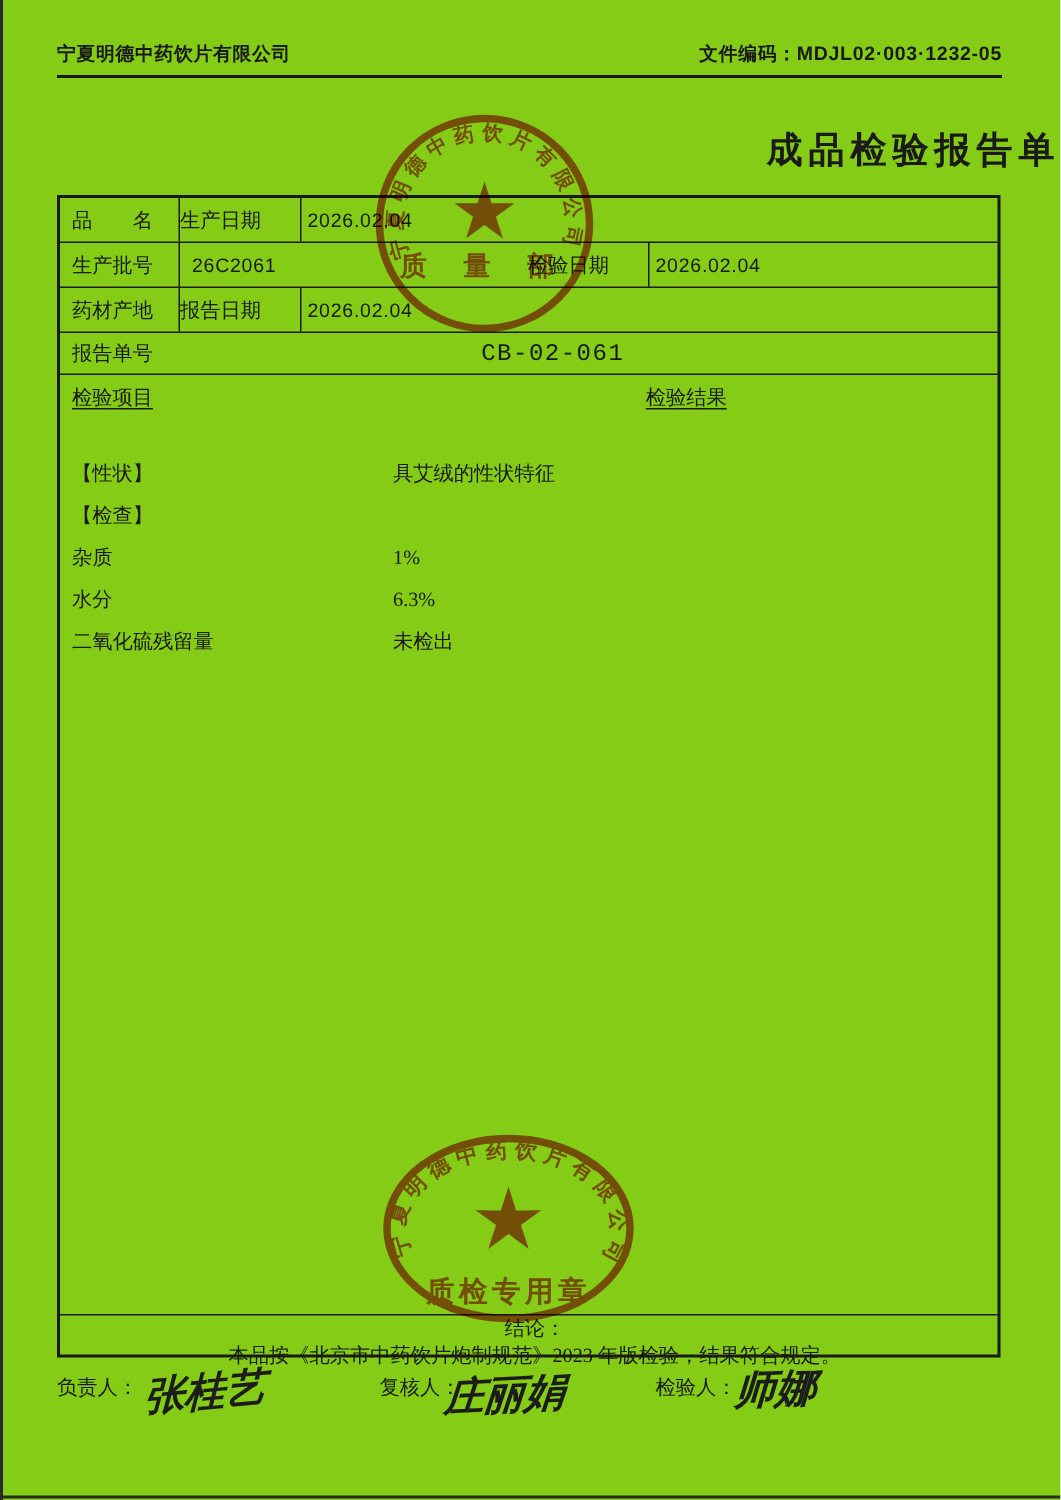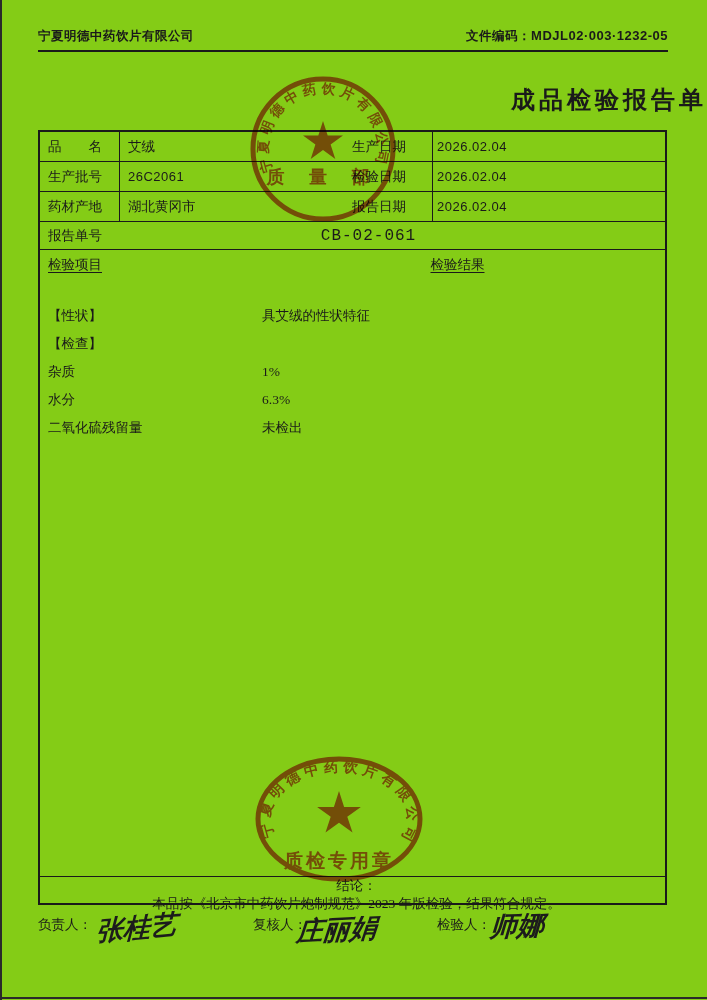--- a/index.html
+++ b/index.html
@@ -78,35 +78,33 @@
     </span>
   </div>
   <div class="header-rule"></div>
 
   <h1 class="title">成品检验报告单</h1>
 
   <div class="main-table">
 
     <div class="info-row">
       <div class="cell c-label1">品　　名</div>
-      <div class="cell c-value1">艾绒</div>
       <div class="cell c-label2">生产日期</div>
       <div class="cell c-value2 mono">2026.02.04</div>
     </div>
 
     <div class="info-row">
       <div class="cell c-label1">生产批号</div>
       <div class="cell c-value1 mono">26C2061</div>
       <div class="cell c-label2">检验日期</div>
       <div class="cell c-value2 mono">2026.02.04</div>
     </div>
 
     <div class="info-row">
       <div class="cell c-label1">药材产地</div>
-      <div class="cell c-value1">湖北黄冈市</div>
       <div class="cell c-label2">报告日期</div>
       <div class="cell c-value2 mono">2026.02.04</div>
     </div>
 
     <div class="reportno-row">
       <div class="reportno-label">报告单号</div>
       <div class="reportno-value">CB-02-061</div>
     </div>
 
     <div class="results-row">

